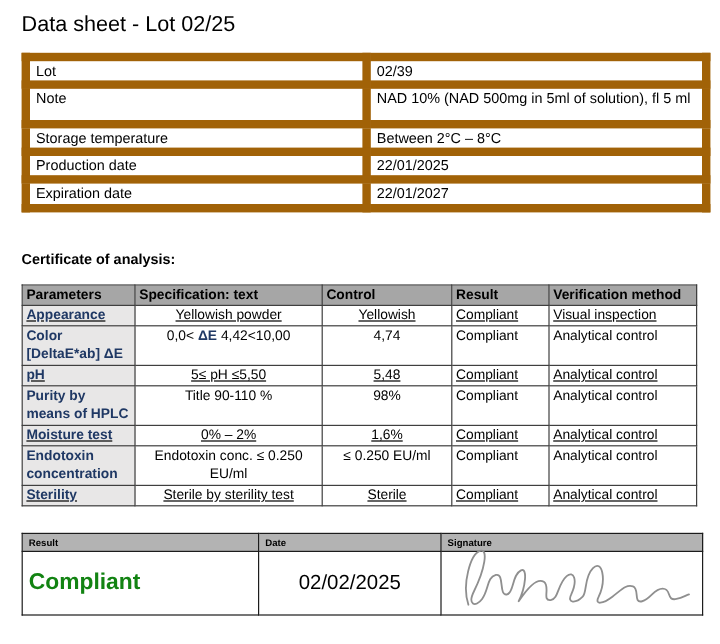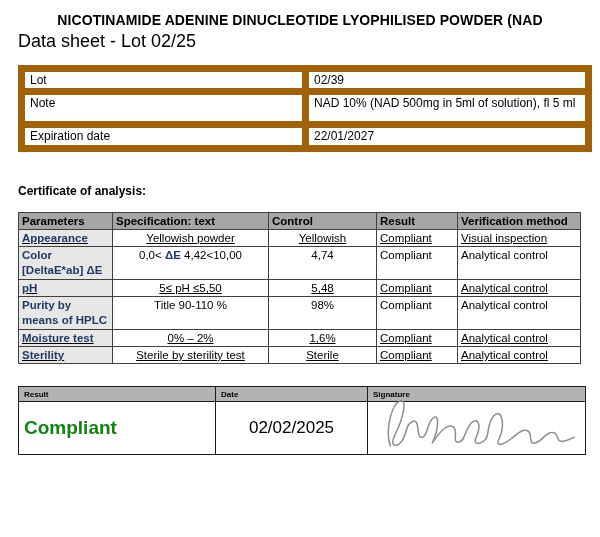--- a/index.html
+++ b/index.html
@@ -91,38 +91,45 @@
     padding-left: 5px;
   }
   .date-value { font-size: 17px; text-align: center; }
   .sig-cell { position: relative; overflow: visible; }
   .sig-cell svg { display: block; margin: -8px auto 0; overflow: visible; }
 </style>
 </head>
 <body>
 
 <div class="doc-title">
-  <div>NICOTINAMIDE ADENINE DINUCLEOTIDE LYOPHILISED POWDER (NAD</div>
 </div>
 
 <div class="doc-subtitle">Data sheet - Lot 02/25</div>
 
 <table class="t1">
   <colgroup>
       <col style="width:284px">
       <col style="width:283px">
     </colgroup>
   <tbody>
     <tr style="height:17px">
       <td>Lot</td>
       <td>02/39</td>
     </tr>
     <tr style="height:33px">
       <td>Note</td>
       <td>NAD 10% (NAD 500mg in 5ml of solution), fl 5 ml</td>
+    </tr>
+    <tr style="height:17px">
+      <td>Storage temperature</td>
+      <td>Between 2°C – 8°C</td>
+    </tr>
+    <tr style="height:17px">
+      <td>Production date</td>
+      <td>22/01/2025</td>
     </tr>
     <tr style="height:24px">
       <td>Expiration date</td>
       <td>22/01/2027</td>
     </tr>
   </tbody>
 </table>
 
 <div class="coa-heading">Certificate of analysis:</div>
 
@@ -181,20 +188,30 @@
       <td class="center">98%</td>
       <td>Compliant</td>
       <td>Analytical control</td>
     </tr>
     <tr class="single">
       <td class="param">
           <span class="pline">Moisture test</span>
         </td>
       <td class="center"><span>0% – 2%</span><span class="accent"></span><span></span></td>
       <td class="center">1,6%</td>
+      <td>Compliant</td>
+      <td>Analytical control</td>
+    </tr>
+    <tr class="double">
+      <td class="param">
+          <span class="pline">Endotoxin</span>
+          <span class="pline">concentration</span>
+        </td>
+      <td class="center"><span>Endotoxin conc. ≤ 0.250 EU/ml</span><span class="accent"></span><span></span></td>
+      <td class="center">≤ 0.250 EU/ml</td>
       <td>Compliant</td>
       <td>Analytical control</td>
     </tr>
     <tr class="single">
       <td class="param">
           <span class="pline">Sterility</span>
         </td>
       <td class="center"><span>Sterile by sterility test</span><span class="accent"></span><span></span></td>
       <td class="center">Sterile</td>
       <td>Compliant</td>

